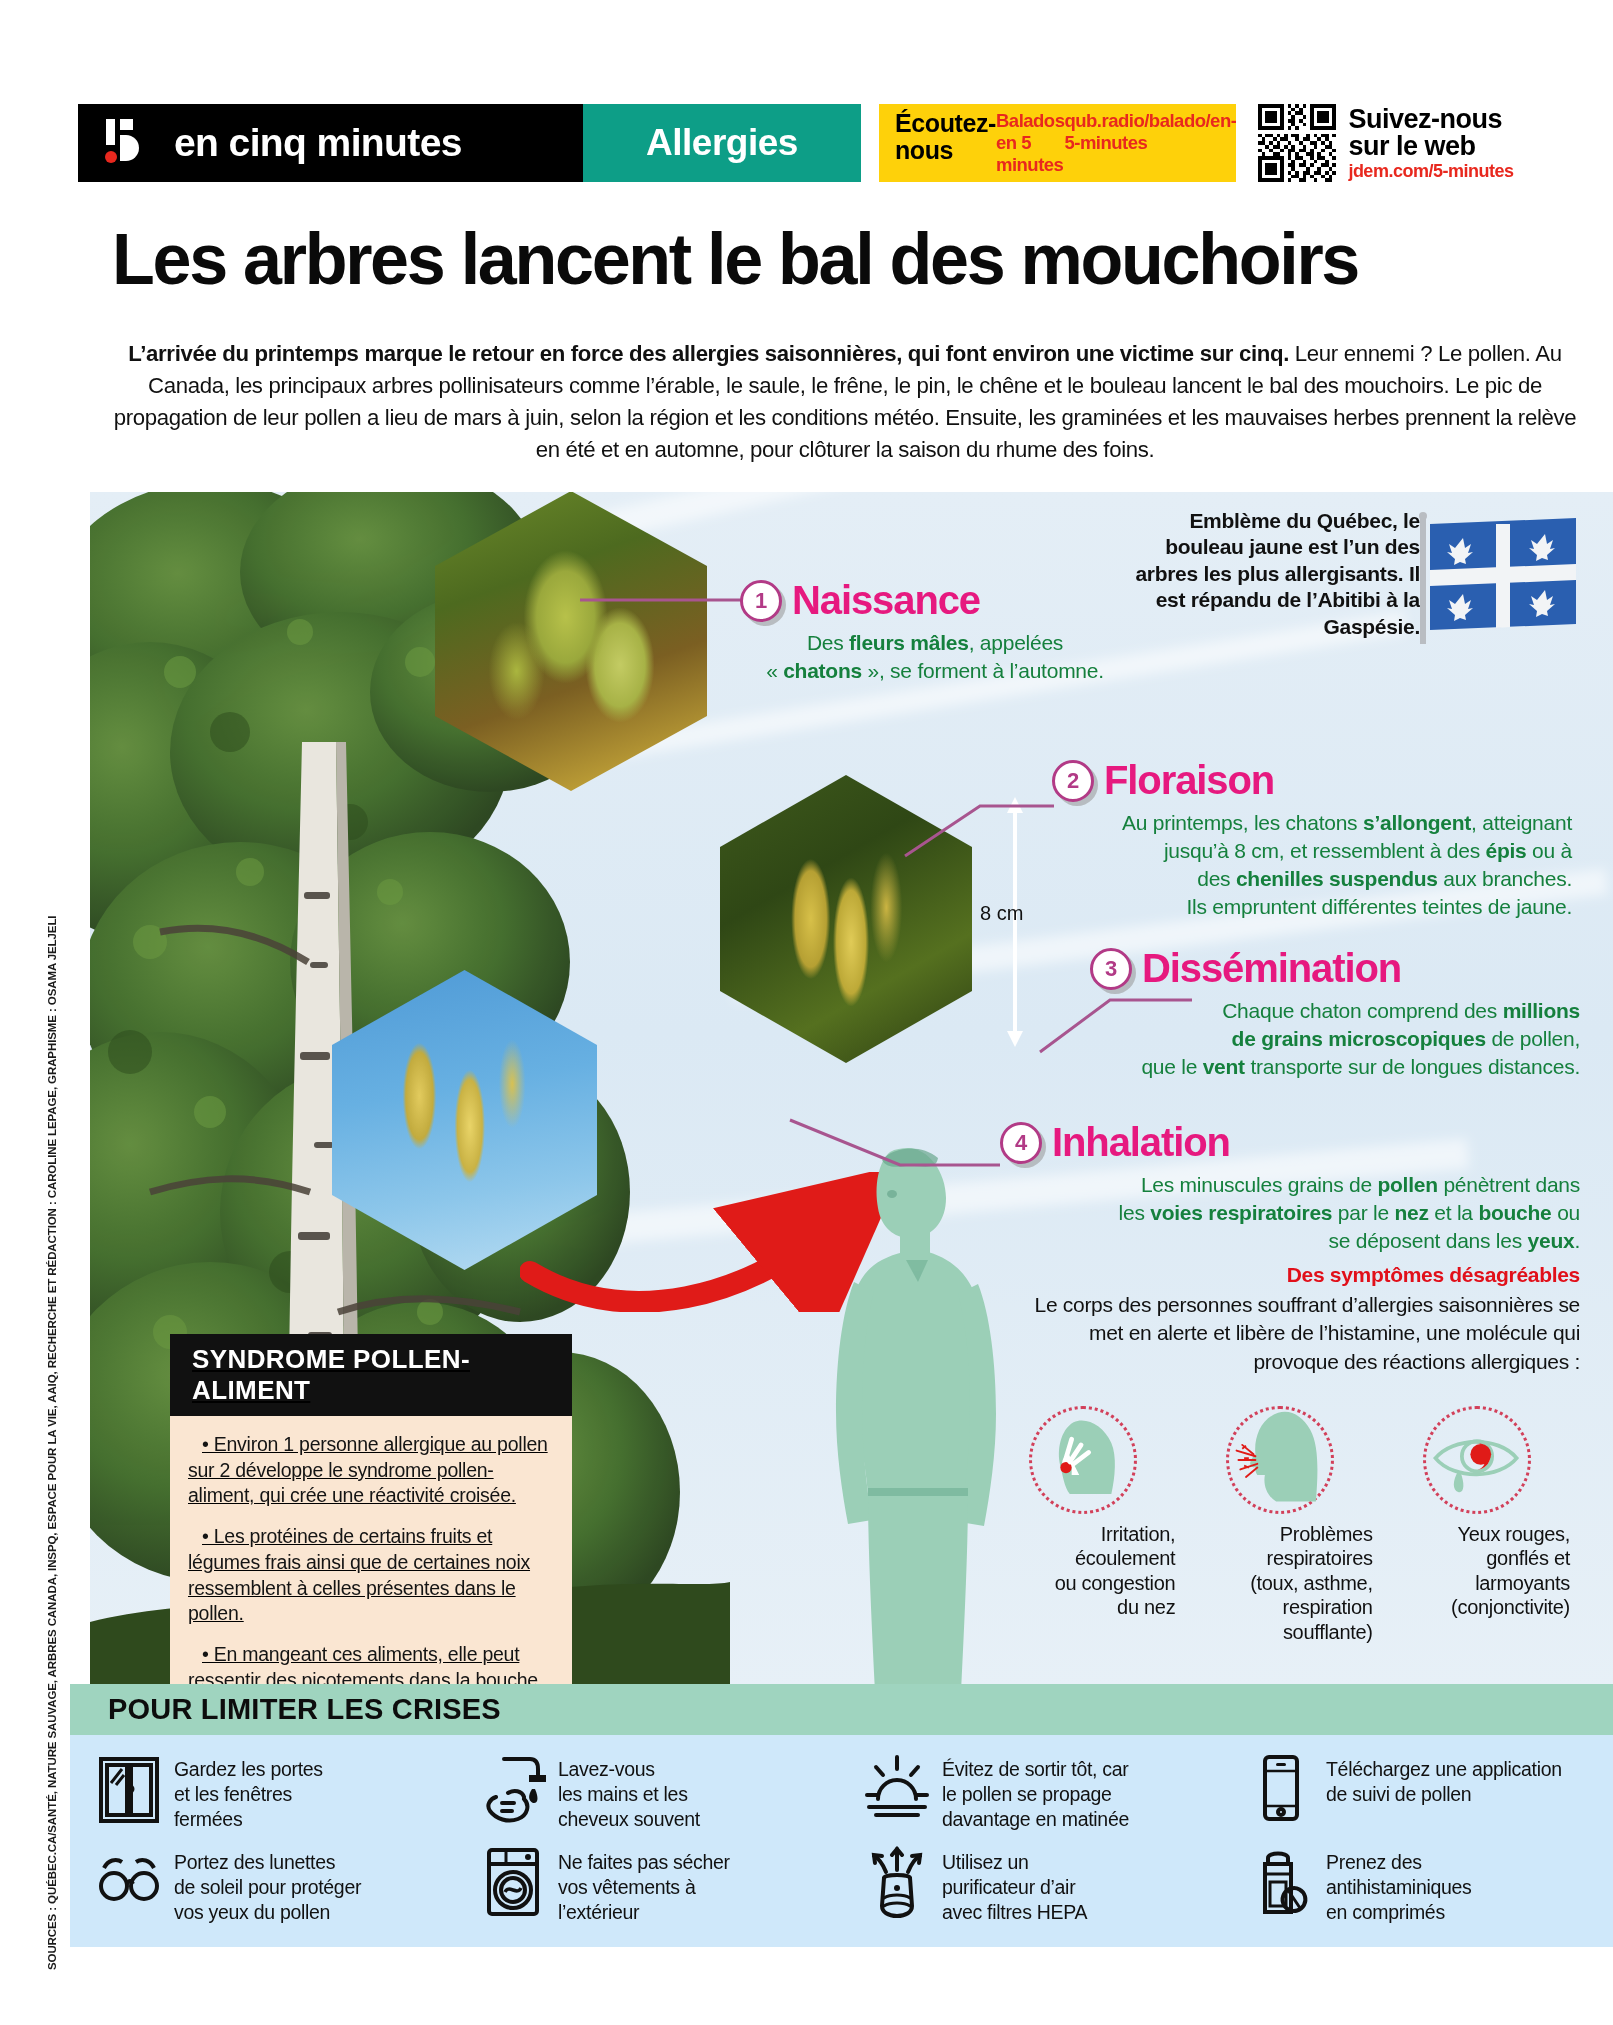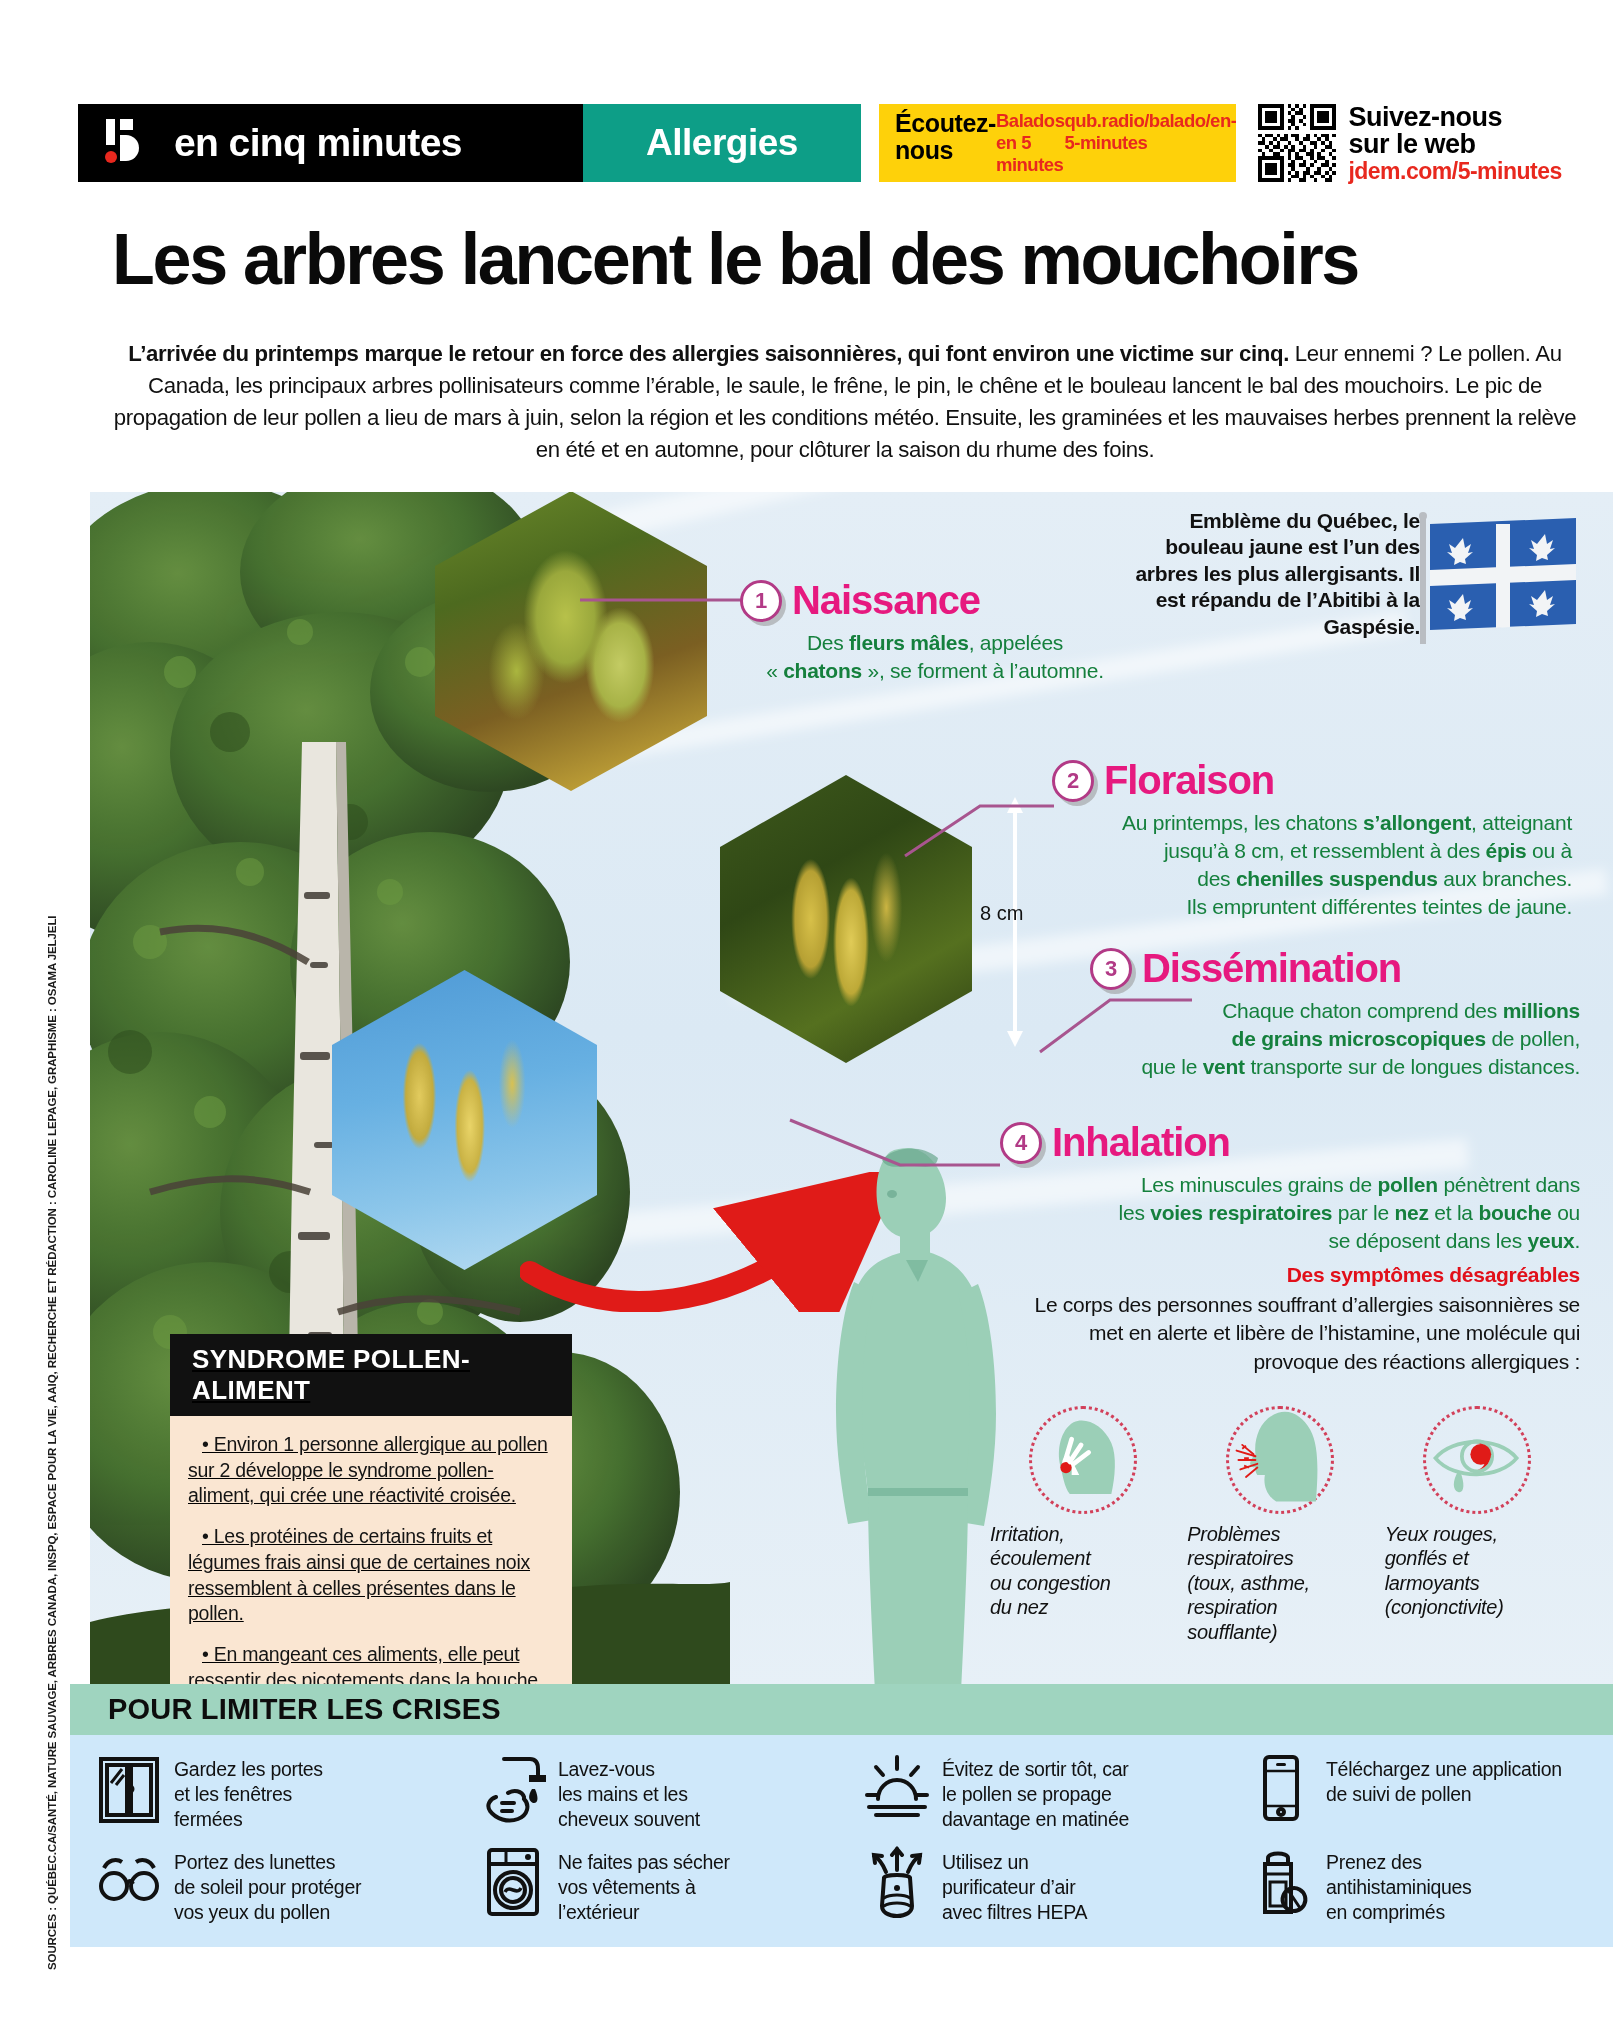--- a/index.html
+++ b/index.html
@@ -58,21 +58,21 @@
     display: flex; flex-direction: row; justify-content: center;
   }
   .listen-title { color: #000; font-size: 25px; font-weight: bold; letter-spacing: -0.4px; line-height: 1.08; }
   .listen-sub  { color: #e8281e; font-size: 18.5px; font-weight: bold; letter-spacing: -0.5px; line-height: 1.18; }
   .listen-url  { color: #e8281e; font-size: 18.5px; font-weight: bold; letter-spacing: -0.5px; line-height: 1.18; }
   .spacer-b { flex: 0 0 20px; background: #fff; }
   .follow { flex: 1; display: flex; align-items: center; gap: 12px; padding-left: 2px; }
   .qr { width: 78px; height: 78px; }
   .follow-text { line-height: 1.0; }
   .follow-title { color: #000; font-size: 27px; font-weight: bold; letter-spacing: -0.5px; display: block; }
-  .follow-url { color: #e8281e; font-size: 23px; font-weight: bold; letter-spacing: -0.5px; display: block; margin-top: 2px;}
+  .follow-url { color: #e8281e; font-size: 18px; font-weight: bold; letter-spacing: -0.5px; display: block; margin-top: 2px;}
 
   
   .headline {
     position: absolute; left: 112px; top: 222px; width: 1450px;
     font-size: 73px; font-weight: bold;
     letter-spacing: -2.4px;
     color: #0a0a0a;
     line-height: 1;
     font-family: "Liberation Sans Narrow","Liberation Sans", sans-serif;
     transform: scaleX(0.96); transform-origin: left center;
@@ -203,21 +203,21 @@
   }
   .syndrome-body {
     background: #fae6d2; padding: 16px 18px 18px 18px;
     font-size: 19.5px; line-height: 1.32; color: #141414; letter-spacing: -0.25px;
   }
   .syndrome-body p { margin-bottom: 15px; text-indent: 14px; }
   .syndrome-body p:last-child { margin-bottom: 0; }
 
   
   .symptoms { position: absolute; left: 990px; top: 1406px; width: 580px; display: flex; gap: 12px; }
-  .symptom { flex: 1; text-align: left; font-style: italic; }
+  .symptom { flex: 1; text-align: right; }
   .symptom-circle {
     width: 108px; height: 108px; margin: 0 auto 8px auto; position: relative;
     border: 3px dotted #d2405a; border-radius: 50%;
   }
   .symptom-label { font-size: 20px; line-height: 1.22; color: #111; letter-spacing: -0.3px; }
 
   
   .tips { position: absolute; left: 70px; top: 1684px; width: 1580px; }
   .tips-head {
     background: #9fd4bf; color: #0d0d0d;

